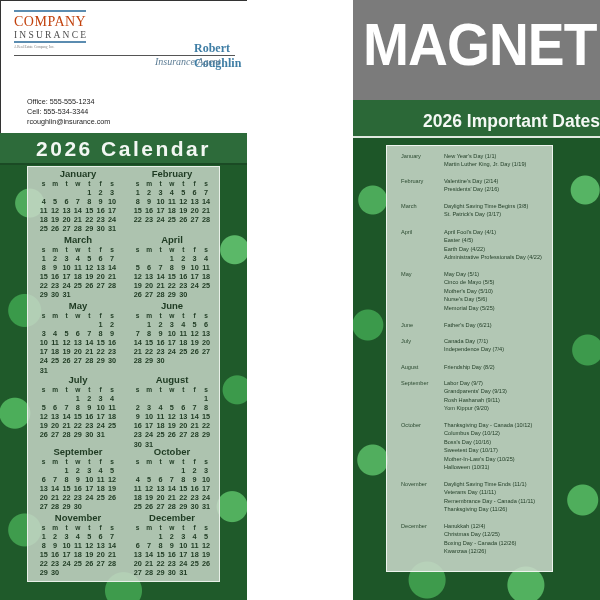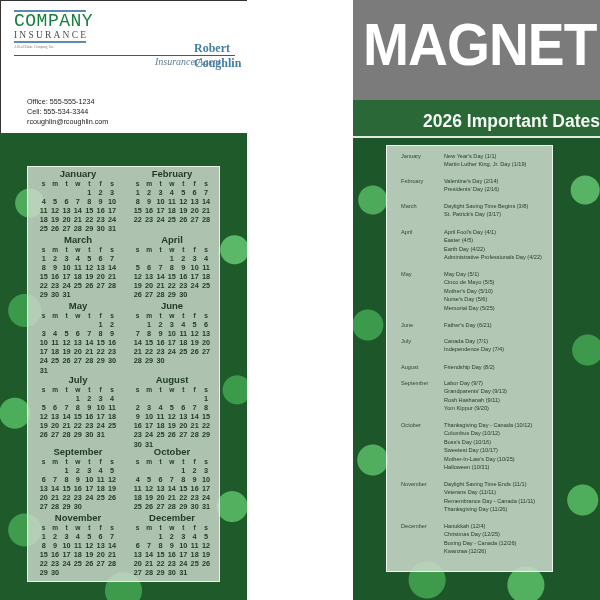--- a/index.html
+++ b/index.html
@@ -11,21 +11,21 @@
     position: absolute; left: 0; top: 0; width: 247px; height: 600px;
     background: #ffffff; border-right: 1px solid #222;
   }
   .biz {
     position: absolute; left: 0; top: 0; width: 247px; height: 133px;
     background: #fff; border-top: 1px solid #333; border-left: 1px solid #333;
   }
   .logo { position: absolute; left: 13px; top: 9px; width: 72px; }
   .logo .bar { height: 2px; background: #5b8cb0; }
   .logo .company {
-    font-family: Liberation Mono, monospace; color: #15803d; font-size: 18px;
+    font-family: Liberation Serif, serif; color: #c2410c; font-size: 14px;
     letter-spacing: 0.5px; line-height: 15px; margin-top: 2px;
   }
   .logo .insurance {
     font-family: "Liberation Serif", serif; color: #4d4d4d; font-size: 9.5px;
     letter-spacing: 2.2px; line-height: 12px;
   }
   .logo .tagline {
     font-family: "Liberation Serif", serif; color: #7a7a7a; font-size: 3.5px;
     line-height: 6px; margin-top: 1px; white-space: nowrap;
   }
@@ -125,25 +125,26 @@
       <div class="insurance">INSURANCE</div>
       <div class="bar"></div>
       <div class="tagline">A Real Estate Company, Inc.</div>
     </div>
     <div class="agent-name">Robert Coughlin</div>
     <div class="rule"></div>
     <div class="agent-title">Insurance Agent</div>
     <div class="contact">
       <div>Office: 555-555-1234</div>
       <div>Cell: 555-534-3344</div>
-      <div>rcoughlin@rcoughlin.com</div>
+      <div>rcoughlin@insurance.com</div>
     </div>
   </div>
 
   <div class="green-bg"></div>
+  <div class="cal-header">2026 Calendar</div>
   <div class="cal-panel" id="cal-panel">
       <div class="month" style="left: 10px; top: 2px;">
         <div class="mname">January</div>
         <div class="grid">
           <span class="dow">s</span>
           <span class="dow">m</span>
           <span class="dow">t</span>
           <span class="dow">w</span>
           <span class="dow">t</span>
           <span class="dow">f</span>

